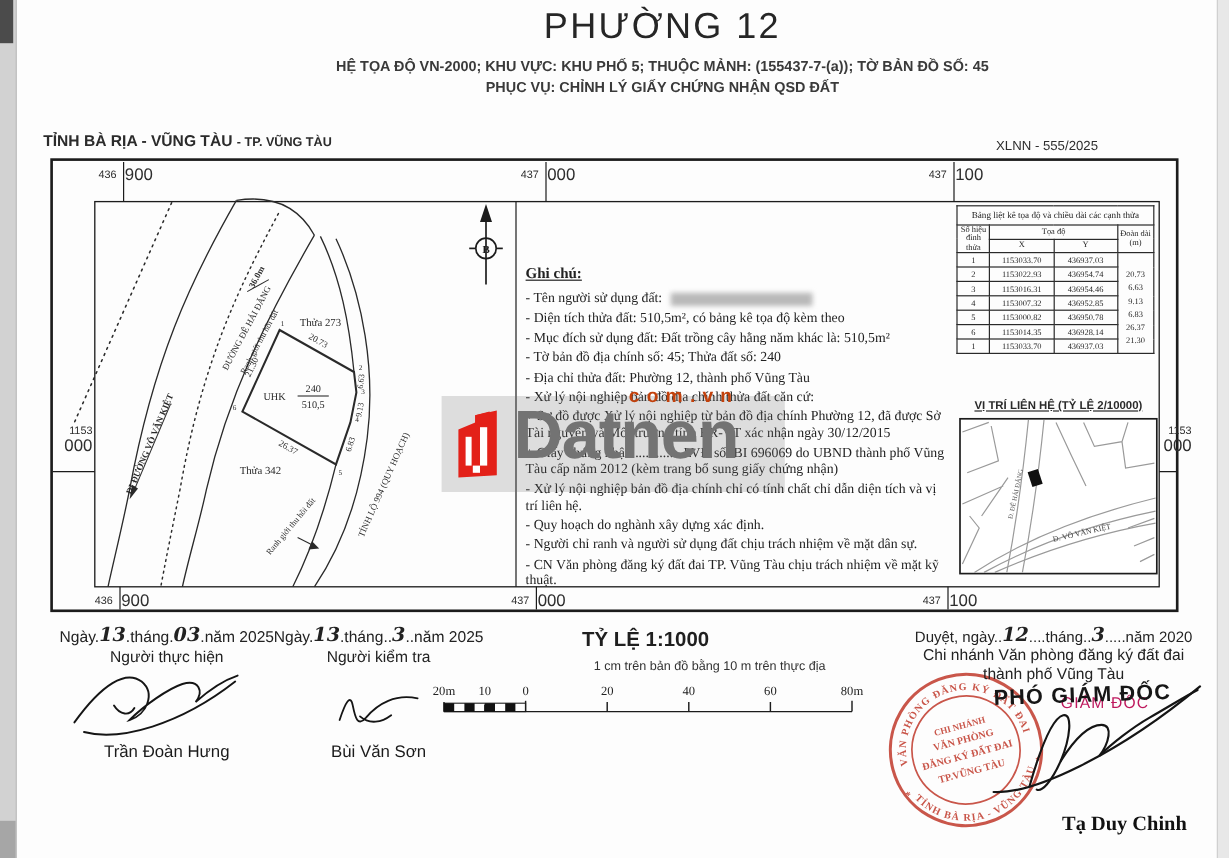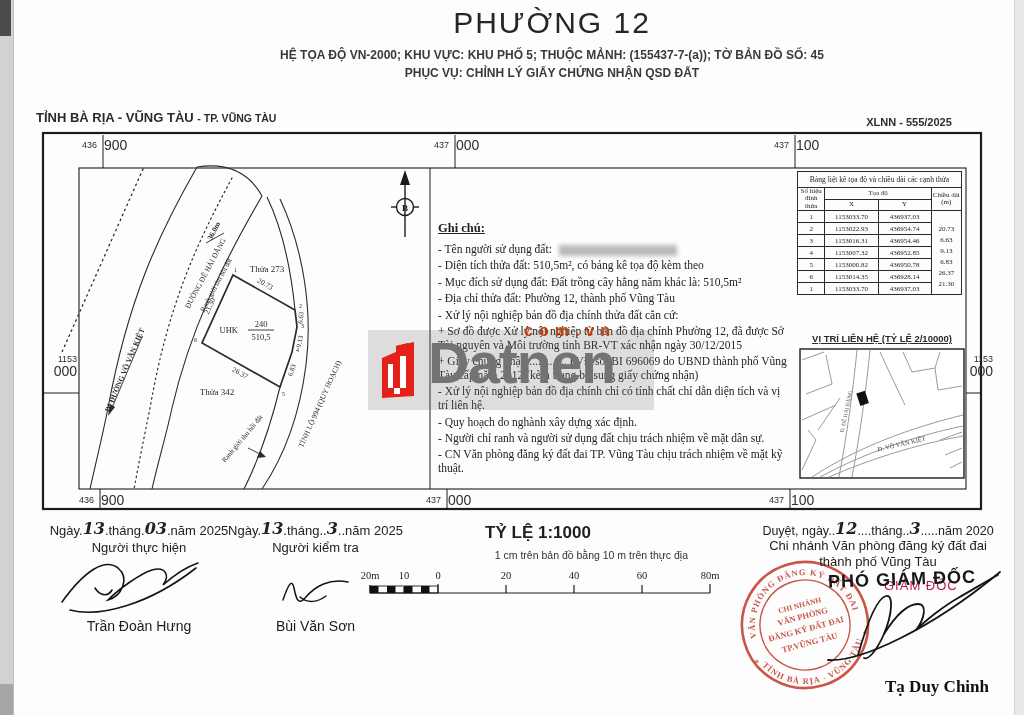--- a/index.html
+++ b/index.html
@@ -12,21 +12,21 @@
   .corner-bl{left:0;top:684px;width:13px;height:31px;background:#a6a6a6;}
   .edge-right{left:1014px;top:0;width:10px;height:715px;background:#e8e8e8;border-left:1px solid #d0d0d0;}
   
   .header{left:122px;top:6px;width:860px;text-align:center;}
   .h-title{font-size:30px;letter-spacing:2px;color:#262626;}
   .h-sub{font-size:20px;color:#c8402e;margin-top:7px;}
   .h-l3{font-size:12px;font-weight:bold;color:#3a3a3a;margin-top:8px;}
   .h-l4{font-size:12px;font-weight:bold;color:#3a3a3a;margin-top:4px;}
   .cap-left{left:36px;top:110px;font-weight:bold;font-size:13px;color:#2b2b2b;}
   .cap-left small{font-size:10.5px;}
-  .doc-no{left:830px;top:116px;width:158px;text-align:center;font-weight:bold;font-size:11px;color:#2e2e2e;}
+  .doc-no{left:830px;top:116px;width:158px;text-align:left;font-weight:normal;font-size:11px;color:#2e2e2e;}
   
   .coord{display:flex;gap:7px;align-items:flex-start;color:#2e2e2e;}
   .c-sm{font-size:9px;margin-top:3px;}
   .c-bg{font-size:14px;}
   .coordv{color:#2e2e2e;text-align:right;line-height:1.05;}
   .coordv .c-sm{display:block;}
   .coordv .c-bg{display:block;}
   
   .notes{left:438px;top:221px;width:352px;font-family:"Liberation Serif",serif;
          font-size:11.5px;line-height:1.2;color:#222;}
@@ -298,39 +298,40 @@
   </div>
 
   <div class="abs notes txt-layer">
     <div class="n-head">Ghi chú:</div>
     <div class="n-item">
       <span>- Tên người sử dụng đất:</span>
       <span class="redact"></span>
     </div>
     <div class="n-item">- Diện tích thửa đất: 510,5m², có bảng kê tọa độ kèm theo</div>
     <div class="n-item">- Mục đích sử dụng đất: Đất trồng cây hằng năm khác là: 510,5m²</div>
+    <div class="n-item">- Tờ bản đồ địa chính số: 45; Thửa đất số: 240</div>
     <div class="n-item">- Địa chỉ thửa đất: Phường 12, thành phố Vũng Tàu</div>
     <div class="n-item">- Xử lý nội nghiệp bản đồ địa chính thửa đất căn cứ:</div>
     <div class="n-item">+ Sơ đồ được Xử lý nội nghiệp từ bản đồ địa chính Phường 12, đã được Sở Tài nguyên và Môi trường tỉnh BR-VT xác nhận ngày 30/12/2015</div>
     <div class="n-item">+ Giấy chứng nhận ............. LVĐ số: BI 696069 do UBND thành phố Vũng Tàu cấp năm 2012 (kèm trang bổ sung giấy chứng nhận)</div>
     <div class="n-item">- Xử lý nội nghiệp bản đồ địa chính chỉ có tính chất chỉ dẫn diện tích và vị trí liên hệ.</div>
     <div class="n-item">- Quy hoạch do nghành xây dựng xác định.</div>
     <div class="n-item">- Người chỉ ranh và người sử dụng đất chịu trách nhiệm về mặt dân sự.</div>
     <div class="n-item">- CN Văn phòng đăng ký đất đai TP. Vũng Tàu chịu trách nhiệm về mặt kỹ thuật.</div>
   </div>
 
   <table class="coord-table txt-layer">
     <tbody>
         <tr>
           <td colspan="4" class="t-title">Bảng liệt kê tọa độ và chiều dài các cạnh thửa</td>
         </tr>
     <tr>
       <td rowspan="2" class="t-h t-vx">Số hiệu đỉnh thửa</td>
       <td colspan="2" class="t-h">Tọa độ</td>
-      <td rowspan="2" class="t-h t-len">Chiều dài (m)</td>
+      <td rowspan="2" class="t-h t-len">Đoàn dài (m)</td>
     </tr>
     <tr>
       <td class="t-h">X</td>
       <td class="t-h">Y</td>
     </tr>
     <tr>
       <td class="t-id">1</td>
       <td class="t-num">1153033.70</td>
       <td class="t-num">436937.03</td>
       <td rowspan="7" class="t-lens">

